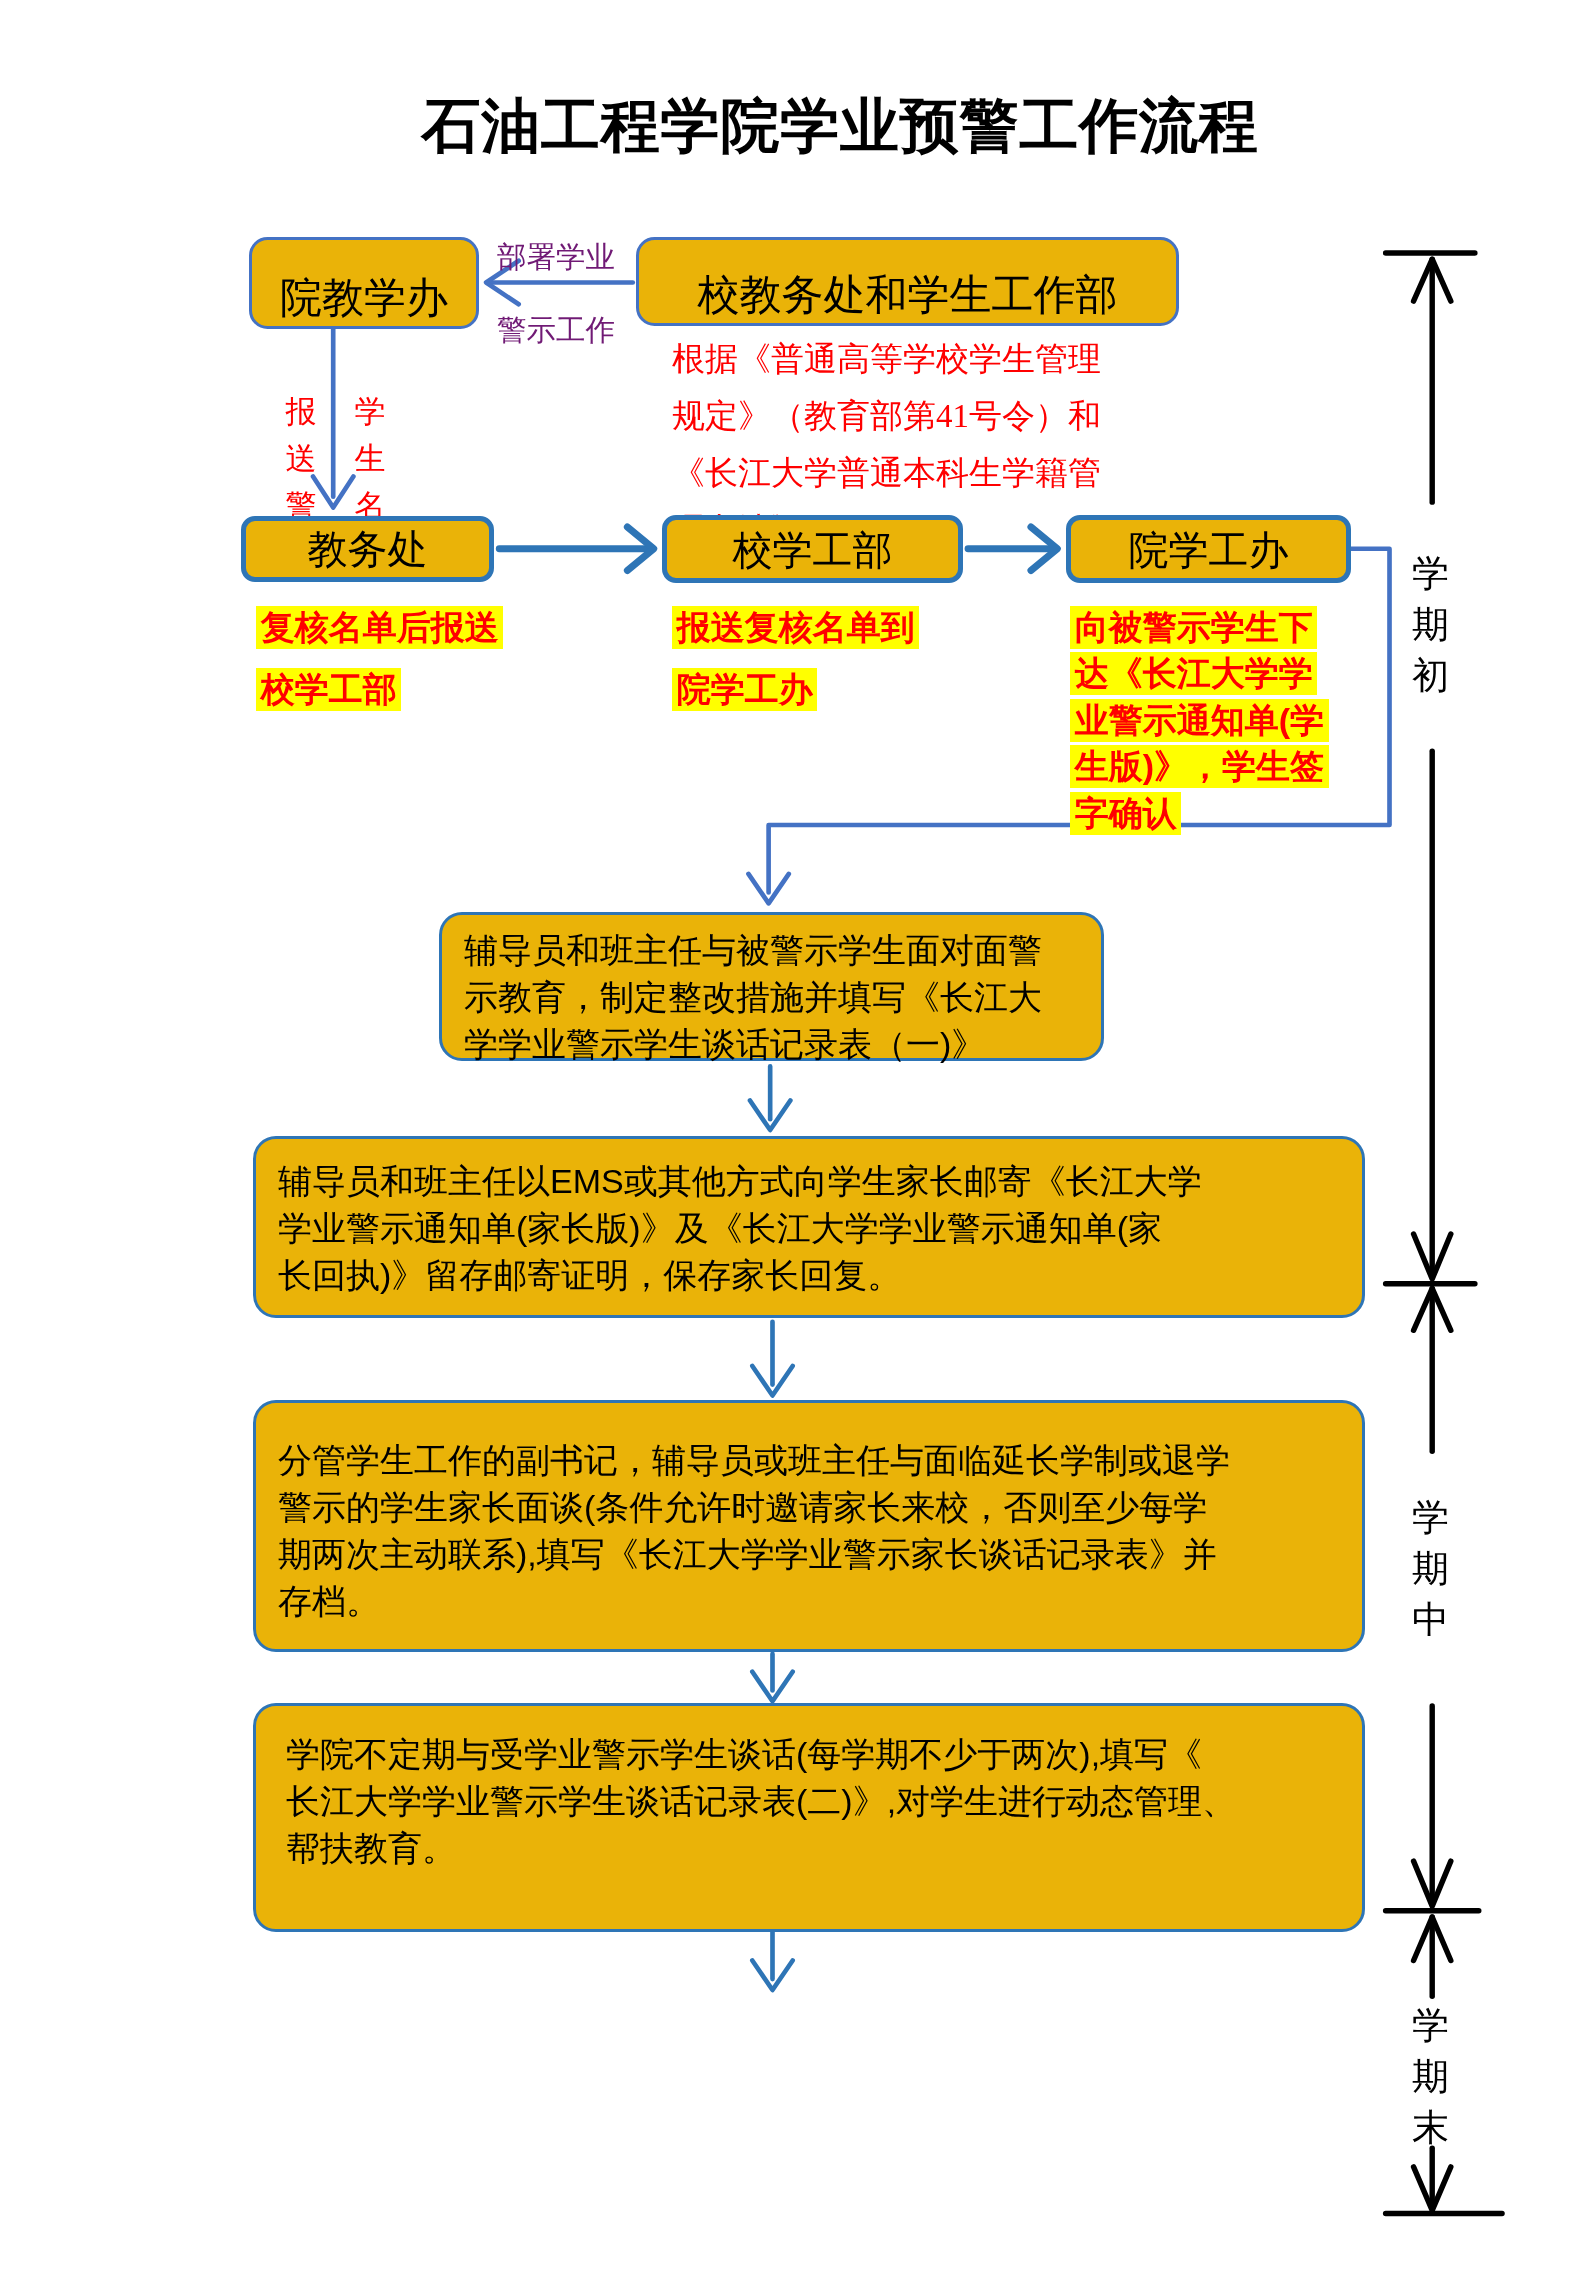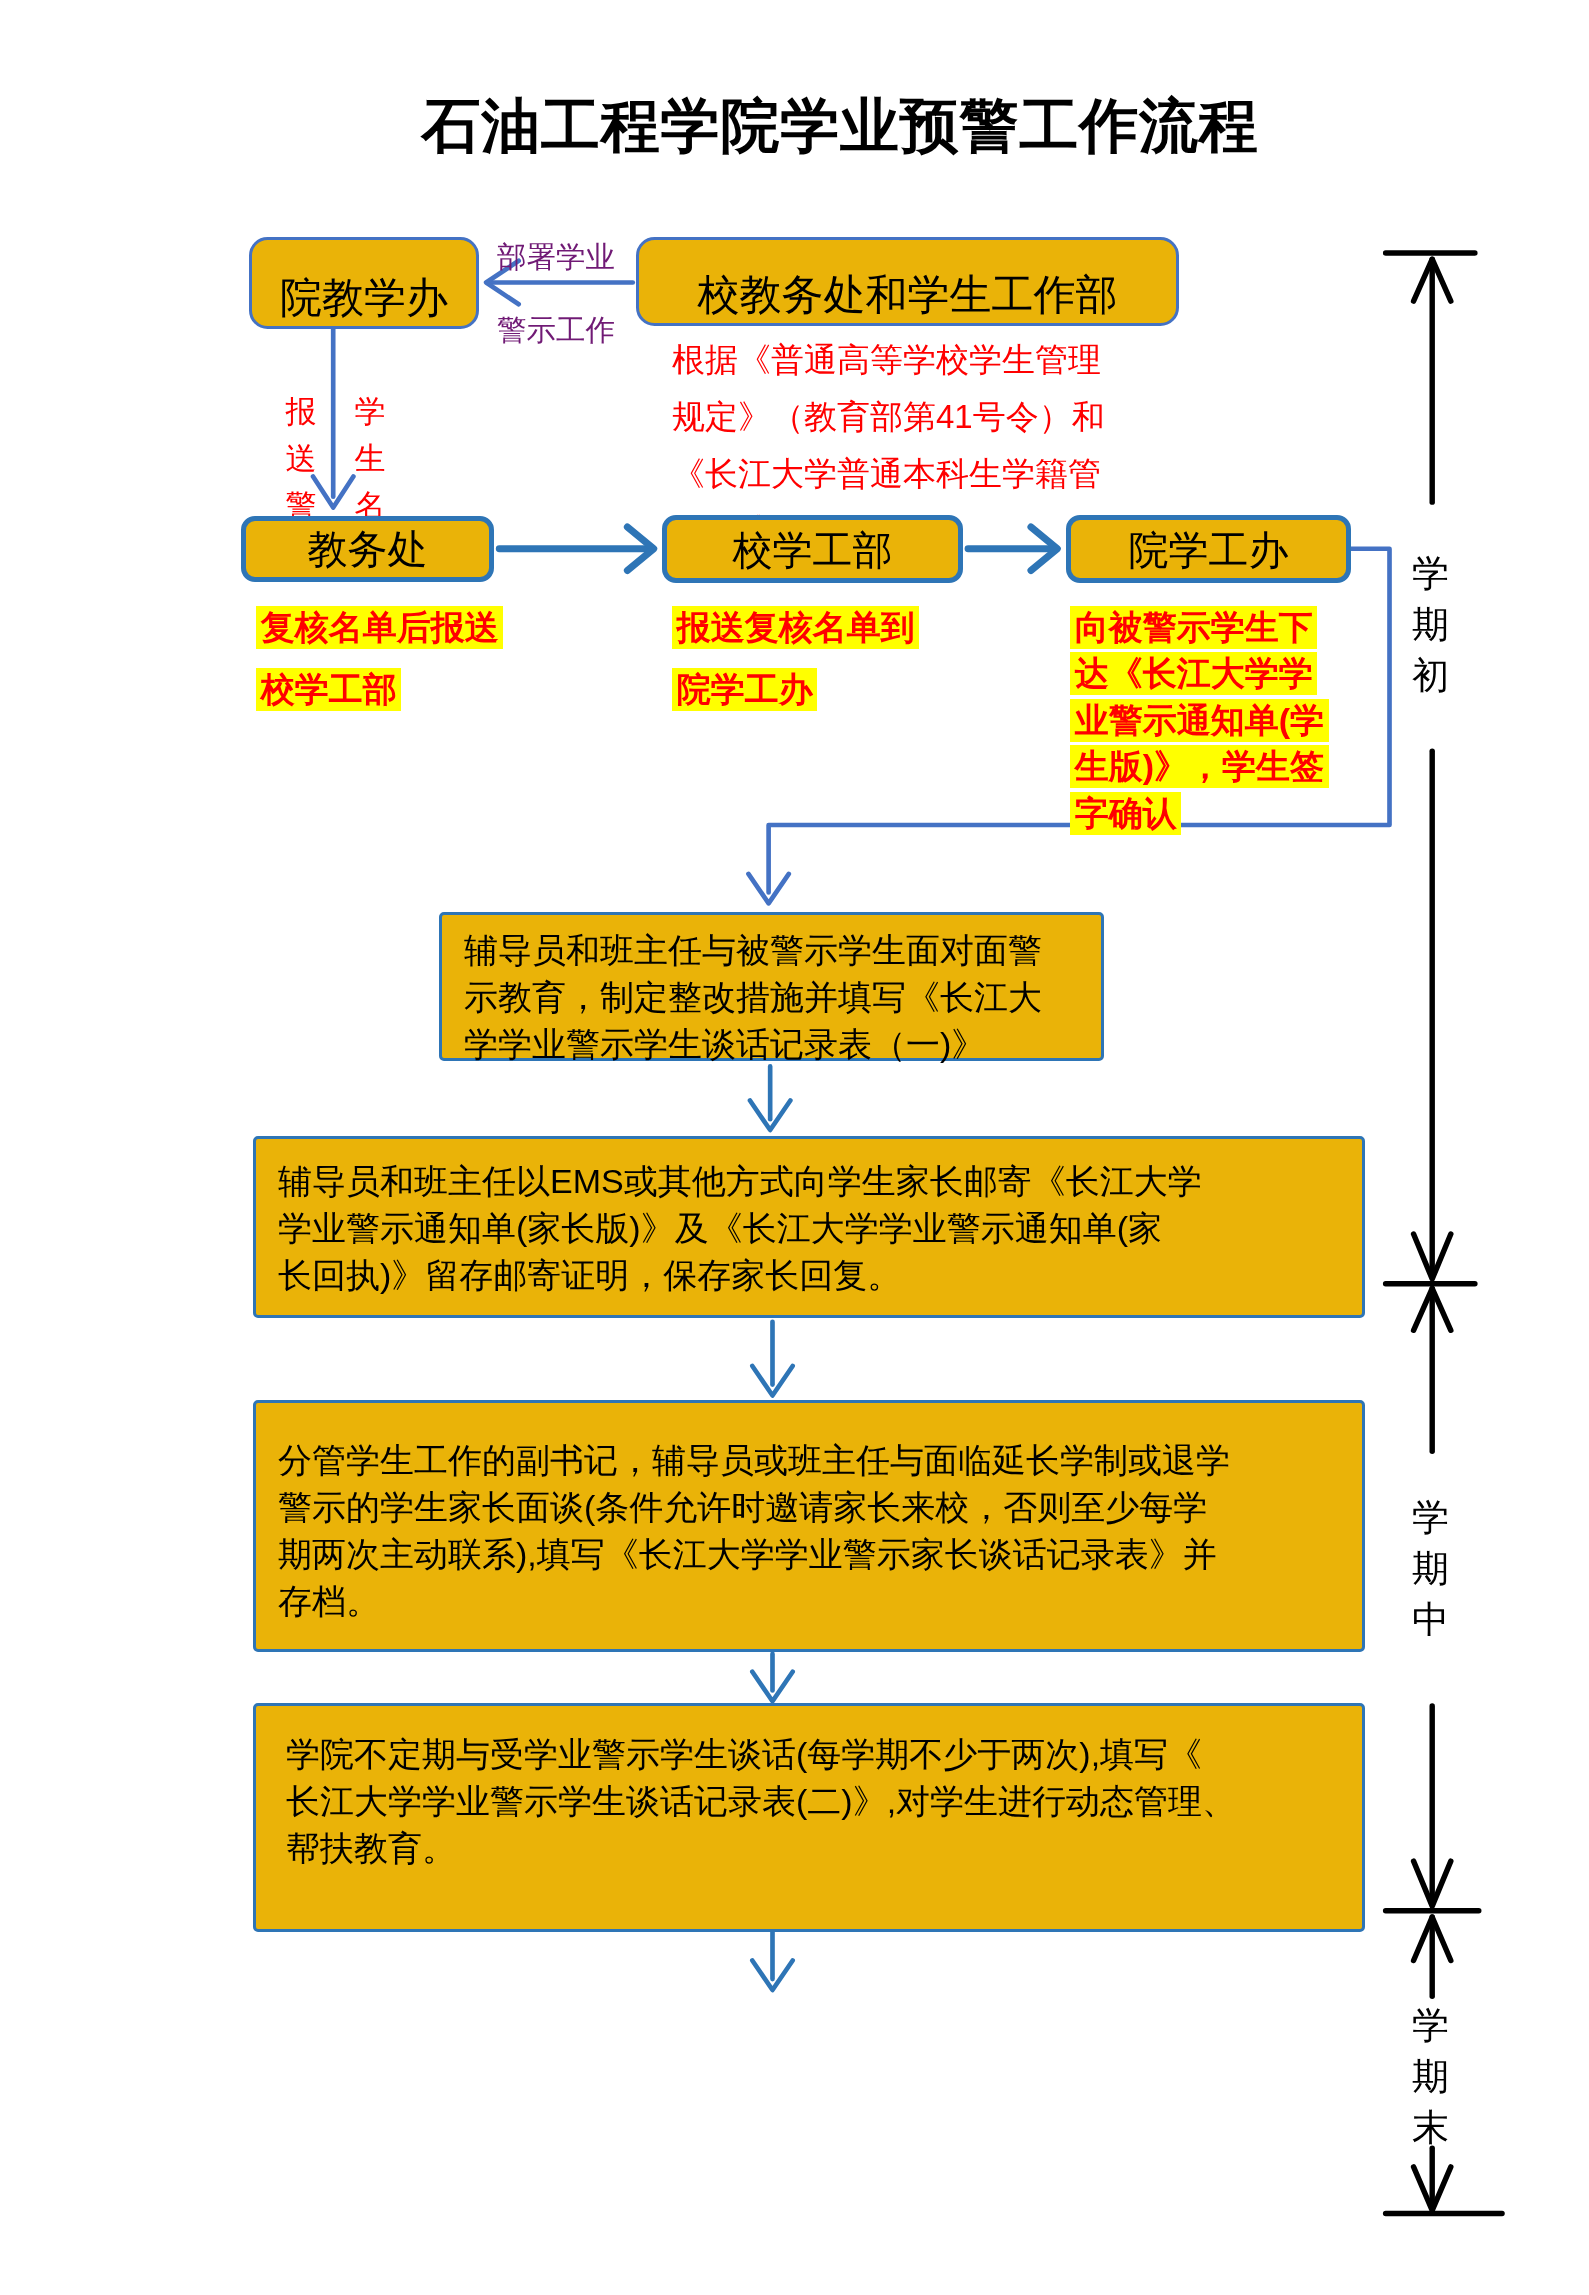--- a/index.html
+++ b/index.html
@@ -10,21 +10,21 @@
   .abs{position:absolute;}
   .title{
     font-size:59px;font-weight:bold;letter-spacing:0.8px;text-align:center;color:#000;
   }
   .box{
     position:absolute;background:#eab308;display:flex;align-items:flex-end;justify-content:center;
     box-sizing:border-box;
   }
   .box-sm{border:3.9px solid #4472C4;border-radius:18.6px;font-size:42px;}
   .box-row{border:5.4px solid #2E75B6;border-radius:14px;font-size:40px;}
-  .box-lg{border:3.9px solid #2E75B6;border-radius:5px;display:block;}
+  .box-lg{border:3.9px solid #2E75B6;border-radius:23px;display:block;}
   .step-line{font-size:34px;line-height:47px;white-space:nowrap;color:#000;}
   .note{
     position:absolute;background:#FFFF00;color:#FF0000;font-size:34px;line-height:43px;
     padding:0 4.7px;white-space:nowrap;font-weight:bold;
   }
   .red-note{position:absolute;color:#FF0000;font-size:33px;line-height:57px;white-space:nowrap;}
   .red-vert{
     position:absolute;color:#FF0000;font-size:31px;line-height:47px;width:36px;
     text-align:center;white-space:pre-line;
   }
@@ -114,21 +114,21 @@
 
   <div class="red-vert" style="left:283px;top:388px;">报
 送
 警
 示</div>
   <div class="red-vert" style="left:352px;top:388px;">学
 生
 名
 单</div>
 
-  <div class="red-note" style="left:672px;top:331px;">
+  <div class="red-note" style="left:672px;top:331px;font-family:Liberation Serif, serif;">
     <div>根据《普通高等学校学生管理</div>
     <div>规定》（教育部第41号令）和</div>
     <div>《长江大学普通本科生学籍管</div>
     <div>理办法》</div>
   </div>
 
   <div class="box box-row" style="left:241px;top:516px;width:253px;height:66px;">
     <span>教务处</span>
   </div>
   <div class="box box-row" style="left:662px;top:515px;width:301px;height:68px;">

